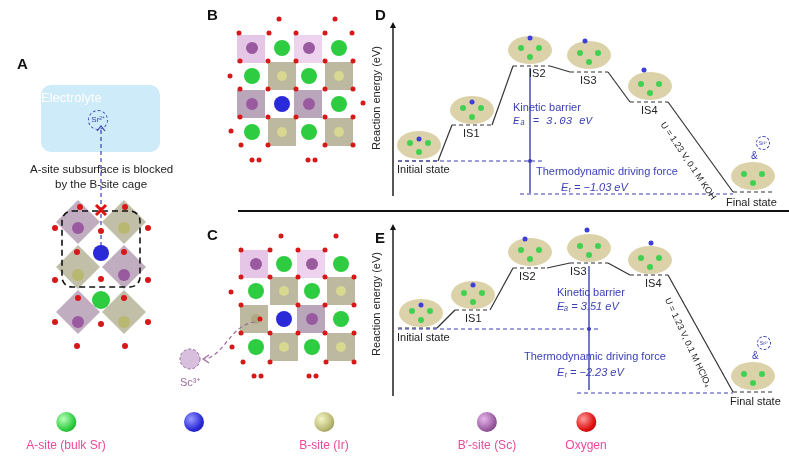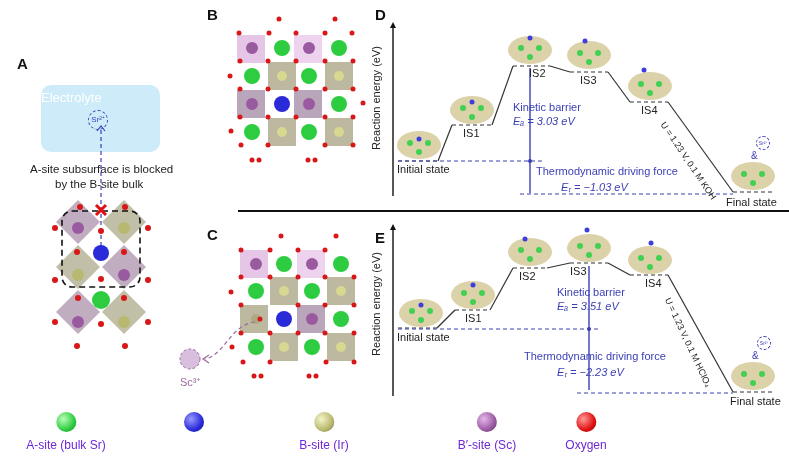--- a/index.html
+++ b/index.html
@@ -1,38 +1,38 @@
 <!DOCTYPE html>
 <html><head>
 <meta charset="utf-8">
 <style>
   html, body { margin:0; padding:0; background:#fff; }
   body { width:789px; height:460px; position:relative; overflow:hidden; font-family:"Liberation Sans", sans-serif; color:#222; }
   .abs { position:absolute; }
   .panel-label { font-weight:bold; font-size:15px; color:#111; }
   .txt { font-size:11px; color:#222; white-space:nowrap; }
   .blue { color:#3a3fb5; }
-  .legend-item { position:absolute; top:412px; text-align:center; font-size:12px; color:#6d28d9; white-space:nowrap; transform:translateX(-50%); }
+  .legend-item { position:absolute; top:412px; text-align:center; font-size:12px; color:#ec4899; white-space:nowrap; transform:translateX(-50%); }
   .ball { width:20px; height:20px; border-radius:50%; margin:0 auto 6px auto; }
   svg { position:absolute; left:0; top:0; }
 </style>
 </head>
 <body>
 
 <div class="abs panel-label" style="left:17px;top:55px;">A</div>
 <div class="abs panel-label" style="left:207px;top:6px;">B</div>
 <div class="abs panel-label" style="left:207px;top:226px;">C</div>
 <div class="abs panel-label" style="left:375px;top:6px;">D</div>
 <div class="abs panel-label" style="left:375px;top:229px;">E</div>
 
 <div class="abs" style="left:41px;top:85px;width:119px;height:67px;background:#cdebf8;border-radius:10px;"></div>
 <div class="abs" style="left:41px;top:90px;width:119px;text-align:left;font-size:13px;color:#fff;">Electrolyte</div>
 <div class="abs" style="left:88px;top:110px;width:18px;height:18px;border:1px dashed #3a3fb5;border-radius:50%;font-size:8px;color:#3a3fb5;text-align:center;line-height:18px;">Sr²⁺</div>
 <div class="abs txt" style="left:30px;top:163px;font-size:11.5px;">A-site subsurface is blocked</div>
-<div class="abs txt" style="left:55px;top:178px;font-size:11.5px;">by the B-site bulk</div>
+<div class="abs txt" style="left:55px;top:178px;font-size:11.5px;">by the B-site cage</div>
 
 <svg width="789" height="460">
 
   <line x1="101" y1="130" x2="101" y2="258" stroke="#3a3fb5" stroke-width="1.2" stroke-dasharray="4,3"></line>
   <path d="M97,131 L101,126 L105,131" fill="none" stroke="#3a3fb5" stroke-width="1.2"></path>
 
   <g>
     <polygon points="78,200 100,222 78,244 56,222" fill="#8c6a8c" opacity="0.55"></polygon>
     <polygon points="124,200 146,222 124,244 102,222" fill="#8f8a60" opacity="0.55"></polygon>
     <polygon points="78,245 100,267 78,289 56,267" fill="#8f8a60" opacity="0.55"></polygon>
@@ -320,21 +320,21 @@
 <div class="abs txt" style="left:180px;top:374px;font-size:11px;color:#9a6a9e;">Sc³⁺</div>
 
 <div class="abs txt" style="left:370px;top:150px;transform:rotate(-90deg);transform-origin:left top;font-size:11px;">Reaction energy (eV)</div>
 <div class="abs txt" style="left:397px;top:163px;">Initial state</div>
 <div class="abs txt" style="left:463px;top:127px;">IS1</div>
 <div class="abs txt" style="left:529px;top:67px;">IS2</div>
 <div class="abs txt" style="left:580px;top:74px;">IS3</div>
 <div class="abs txt" style="left:641px;top:104px;">IS4</div>
 <div class="abs txt" style="left:726px;top:196px;">Final state</div>
 <div class="abs txt blue" style="left:513px;top:101px;">Kinetic barrier</div>
-<div class="abs txt blue" style="left:513px;top:115px;font-style:italic;">Eₐ = 3.03 eV</div>
+<div class="abs txt blue" style="left:513px;top:115px;font-style:italic;font-family:Liberation Mono, monospace;">Eₐ = 3.03 eV</div>
 <div class="abs txt blue" style="left:536px;top:165px;">Thermodynamic driving force</div>
 <div class="abs txt blue" style="left:561px;top:179px;font-style:italic;">Eₜ = −1.03 eV</div>
 <div class="abs txt" style="left:667px;top:120px;font-size:9px;transform:rotate(56deg);transform-origin:left top;">U = 1.23 V, 0.1 M KOH</div>
 <div class="abs txt blue" style="left:751px;top:150px;font-size:10px;">&amp;</div>
 <div class="abs" style="left:756px;top:136px;width:12px;height:12px;border:1px dashed #3a3fb5;border-radius:50%;font-size:5px;color:#3a3fb5;text-align:center;line-height:12px;">Sr²⁺</div>
 
 <div class="abs txt" style="left:370px;top:356px;transform:rotate(-90deg);transform-origin:left top;font-size:11px;">Reaction energy (eV)</div>
 <div class="abs txt" style="left:397px;top:331px;">Initial state</div>
 <div class="abs txt" style="left:465px;top:312px;">IS1</div>
 <div class="abs txt" style="left:519px;top:270px;">IS2</div>

